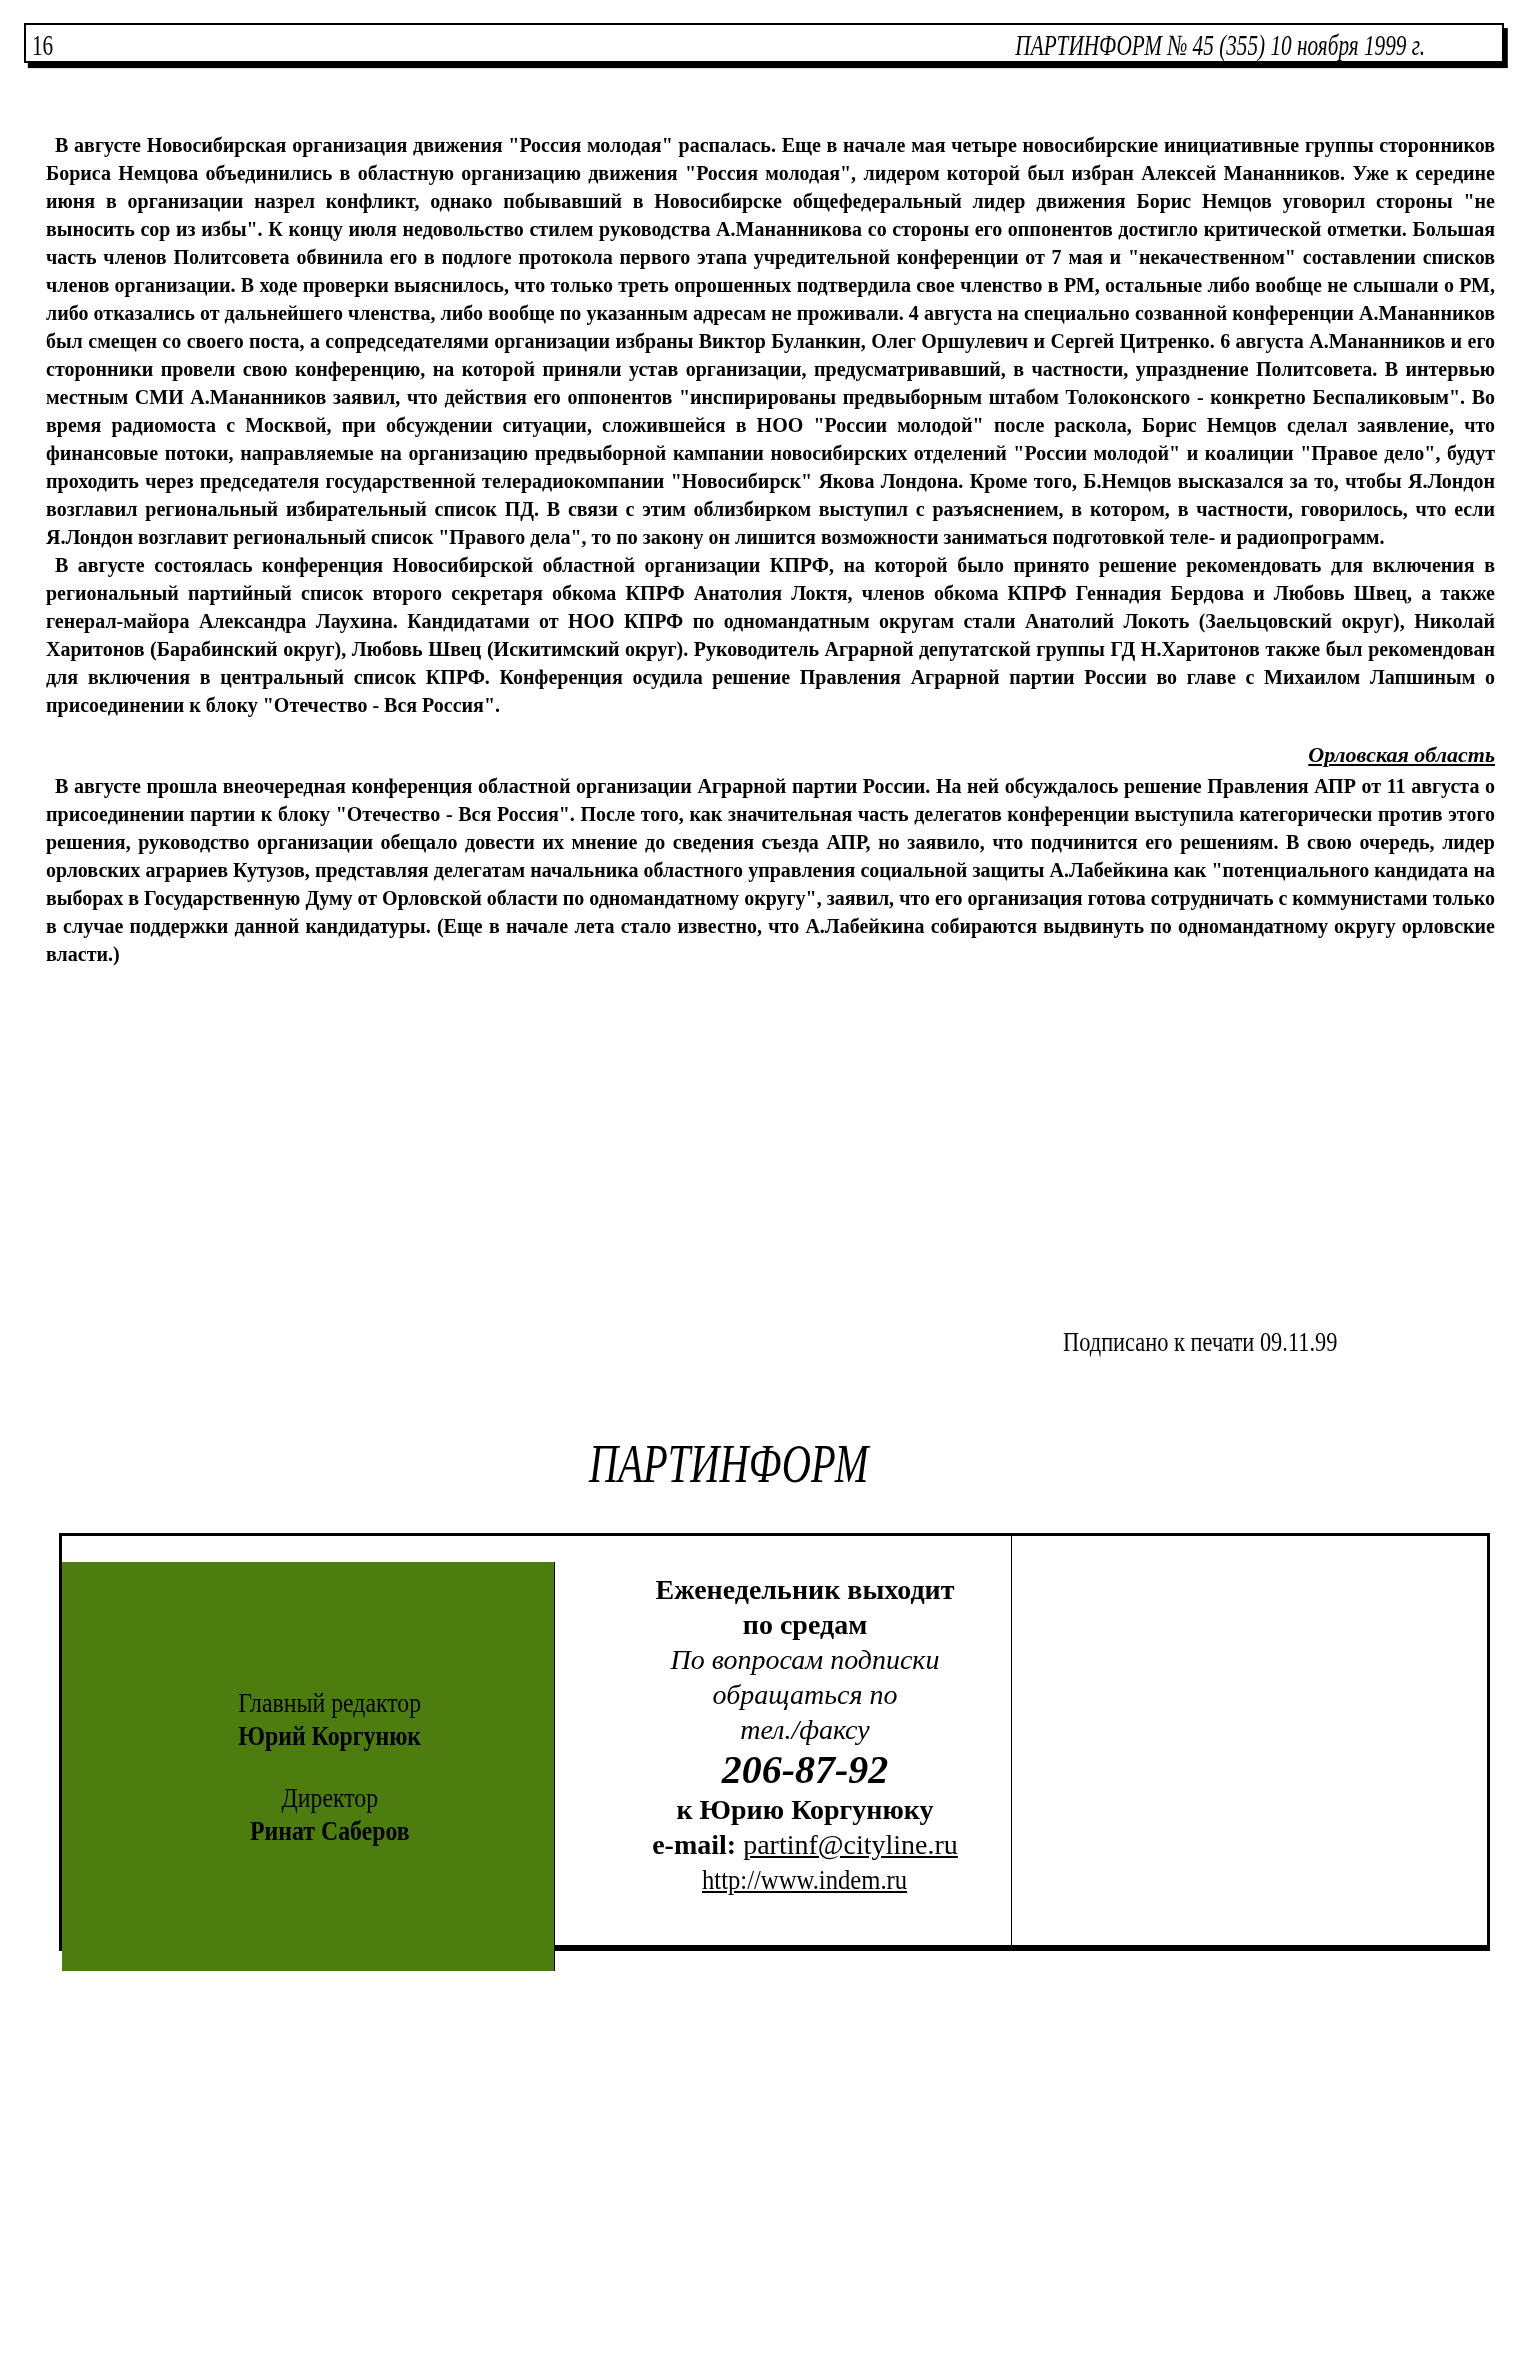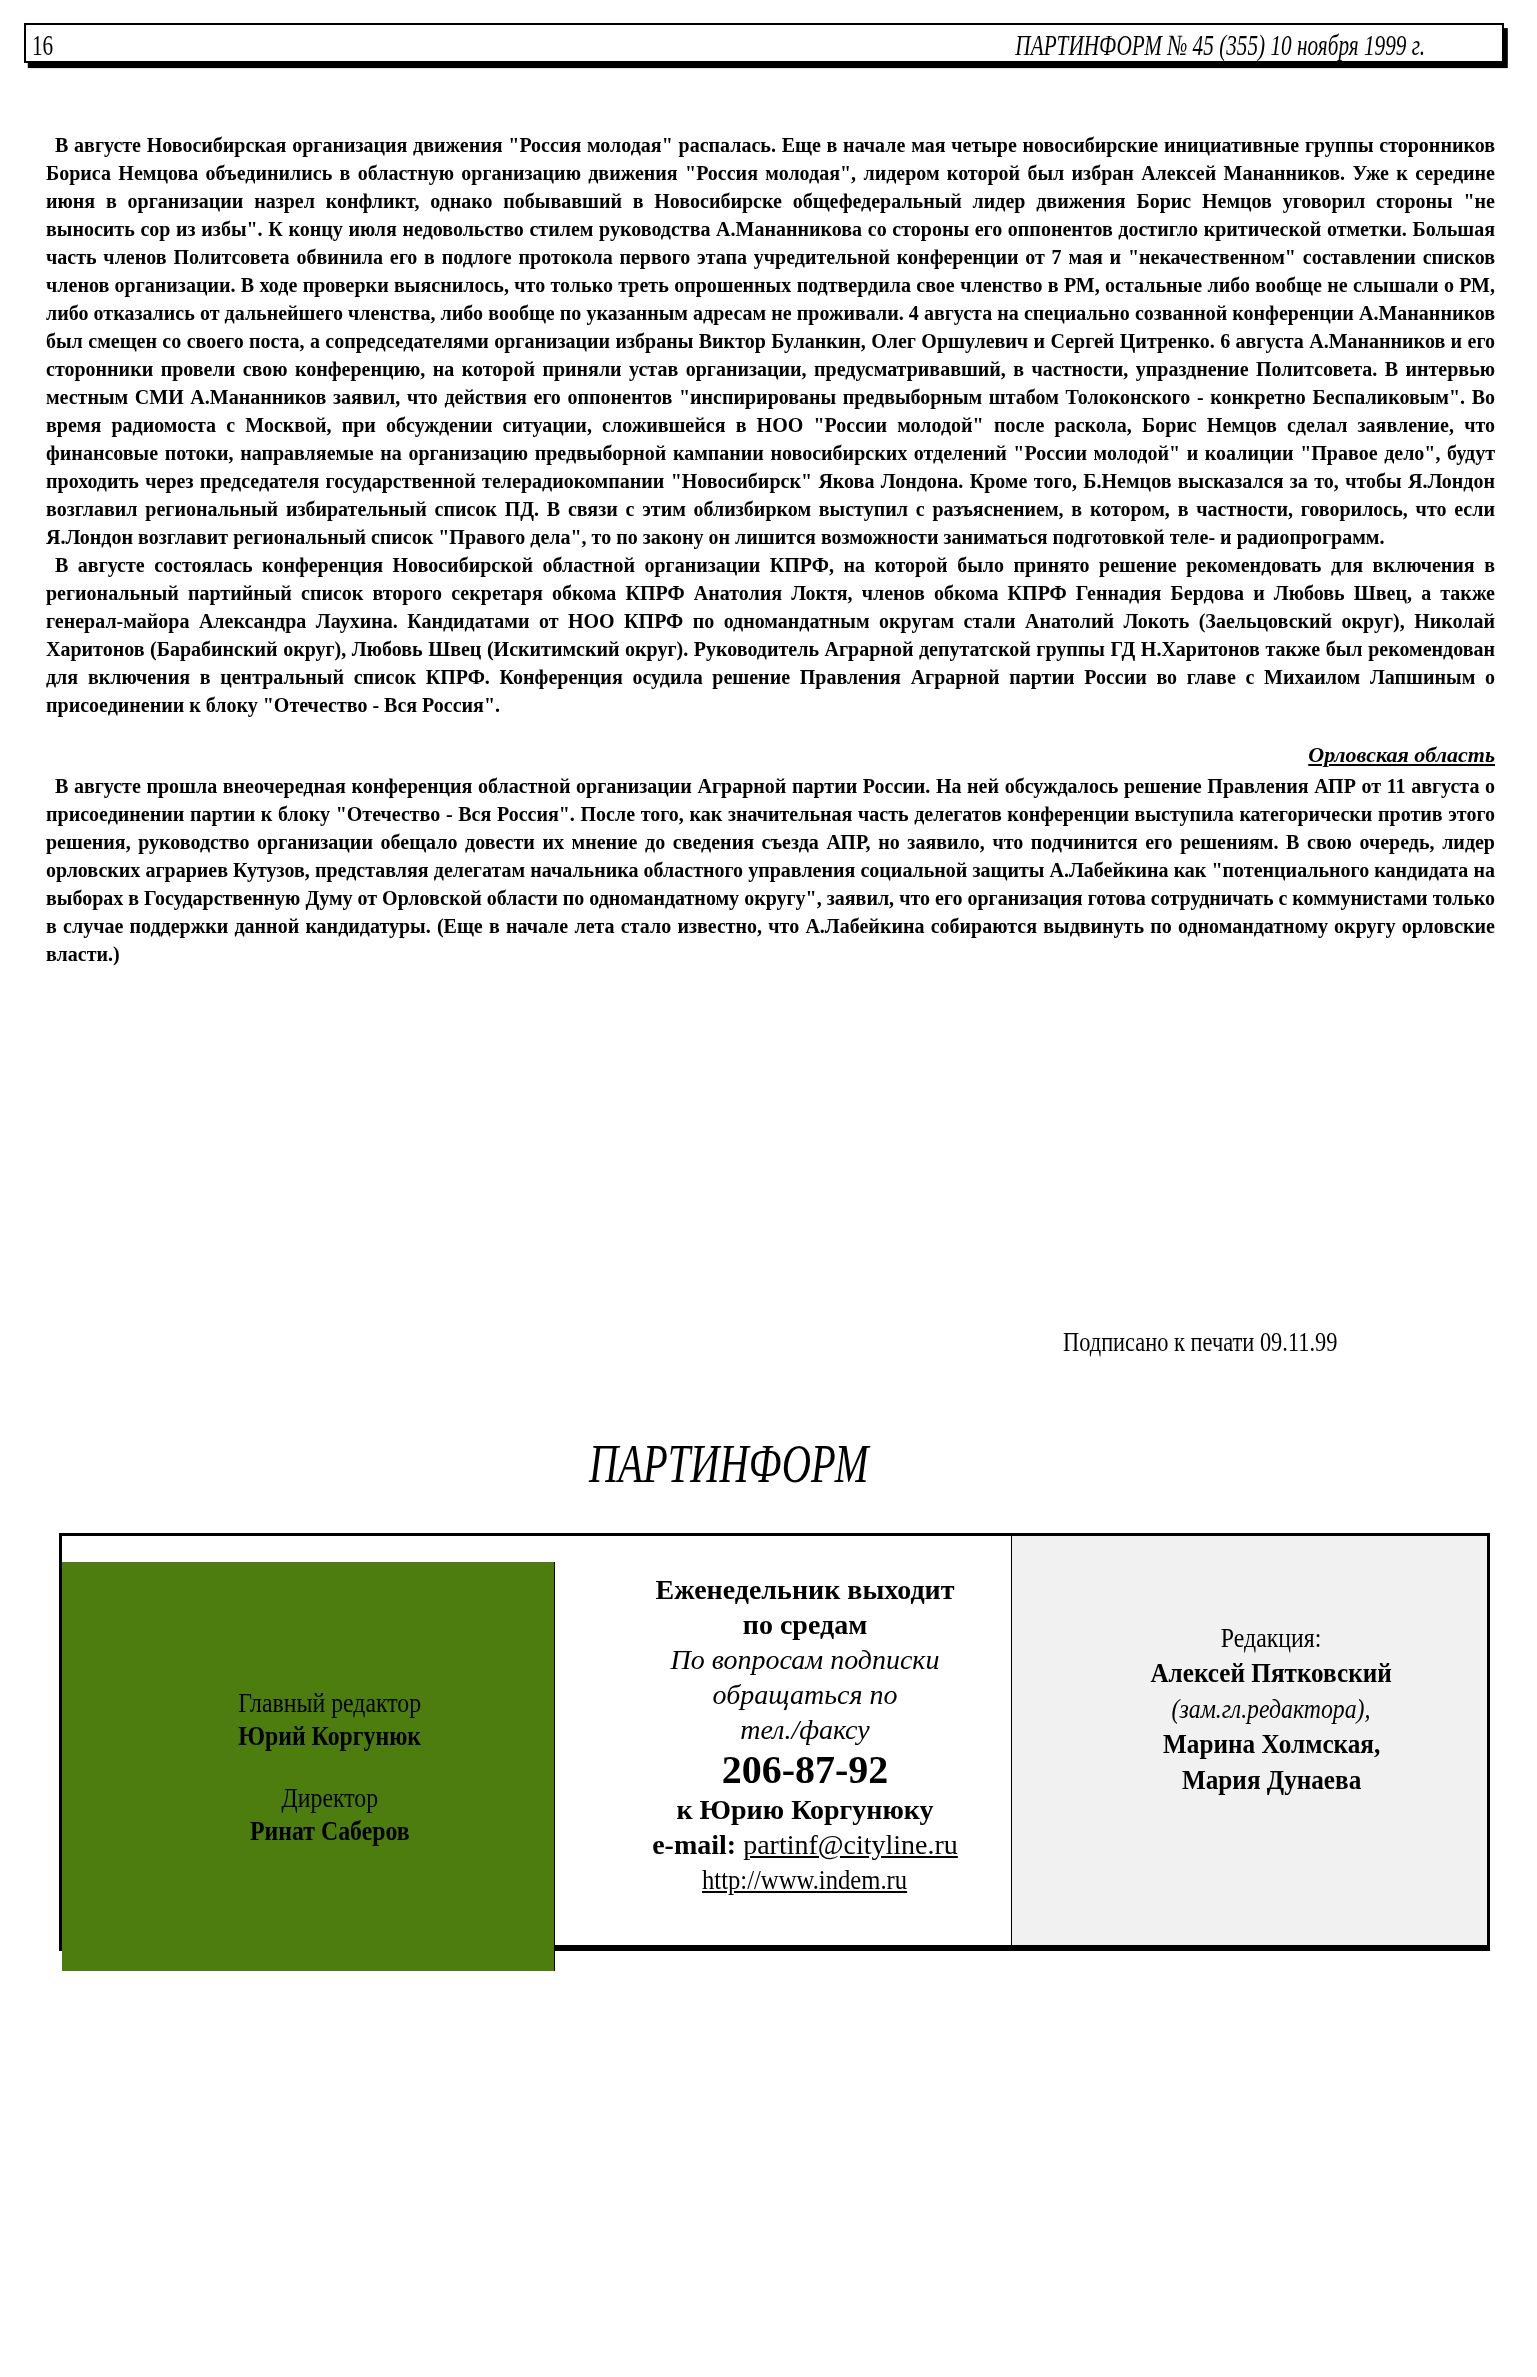--- a/index.html
+++ b/index.html
@@ -50,21 +50,21 @@
     }
     .col { box-sizing: border-box; height: 100%; display: flex; flex-direction: column; align-items: center; justify-content: center; text-align: center; padding-left: 44px; }
     .col-left { width: 493px; background: #4d7c0f; border-right: 1.9px solid #000; margin-top: 26px; }
     .col-mid { width: 457px; background: #ffffff; border-right: 1.9px solid #000; padding-bottom: 13px; }
     .col-right { flex: 1; background: #f1f1f1; padding-bottom: 64px; }
     .role { font-size: 28px; line-height: 33px; transform: scaleX(0.85); }
     .name { font-size: 28px; line-height: 33px; font-weight: bold; transform: scaleX(0.85); }
     .spacer { height: 29.5px; }
     .mid-bold { font-size: 28px; line-height: 35px; font-weight: bold; }
     .mid-italic { font-size: 28px; line-height: 35px; font-style: italic; }
-    .phone { font-size: 40px; line-height: 45px; font-weight: bold; }
+    .phone { font-size: 40px; line-height: 45px; font-weight: bold; font-style: italic; }
     .email-line { font-size: 28px; line-height: 35px; }
     .email-label { font-weight: bold; }
     .link { text-decoration: underline; color: #000; cursor: pointer; }
     .url-line { font-size: 28px; line-height: 35px; transform: scaleX(0.88); }
     .right-role { font-size: 28px; line-height: 35px; transform: scaleX(0.85); }
     .right-name { font-size: 28px; line-height: 36px; font-weight: bold; transform: scaleX(0.9); }
     .right-italic { font-size: 28px; line-height: 35px; font-style: italic; transform: scaleX(0.85); }
   </style>
 </head>
 <body>
@@ -102,21 +102,14 @@
     <div class="phone">206-87-92</div>
     <div class="mid-bold">к Юрию Коргунюку</div>
     <div class="email-line">
       <span class="email-label">e-mail:</span>
       <a class="link">partinf@cityline.ru</a>
     </div>
     <div class="url-line">
       <a class="link">http://www.indem.ru</a>
     </div>
   </div>
-  <div class="col col-right">
-    <div class="right-role">Редакция:</div>
-    <div class="right-name">Алексей Пятковский</div>
-    <div class="right-italic">(зам.гл.редактора),</div>
-    <div class="right-name">Марина Холмская,</div>
-    <div class="right-name">Мария Дунаева</div>
-  </div>
 </div>
 
 
 </body></html>

